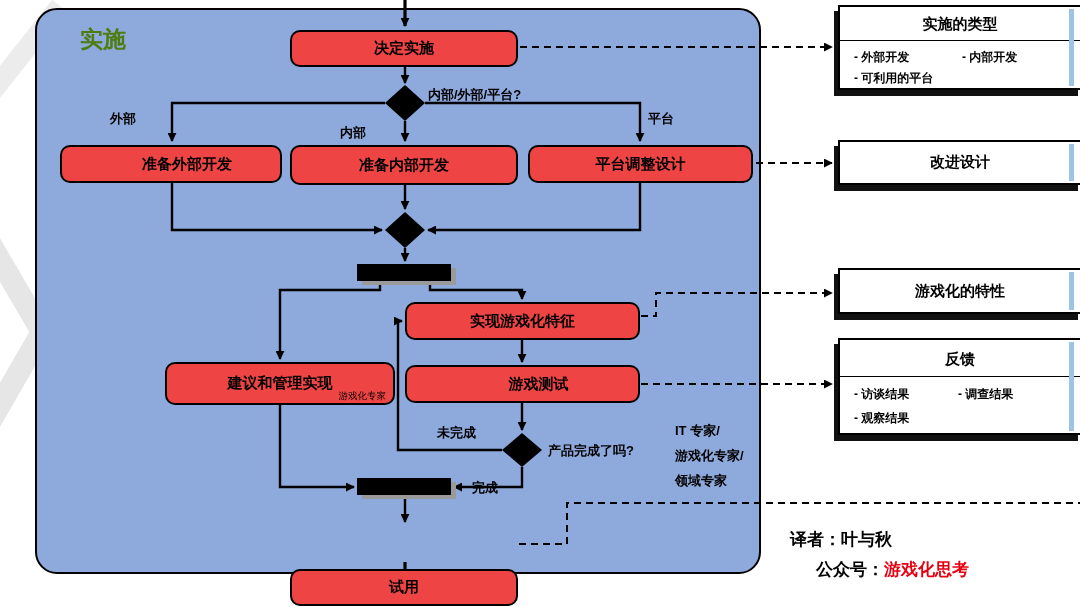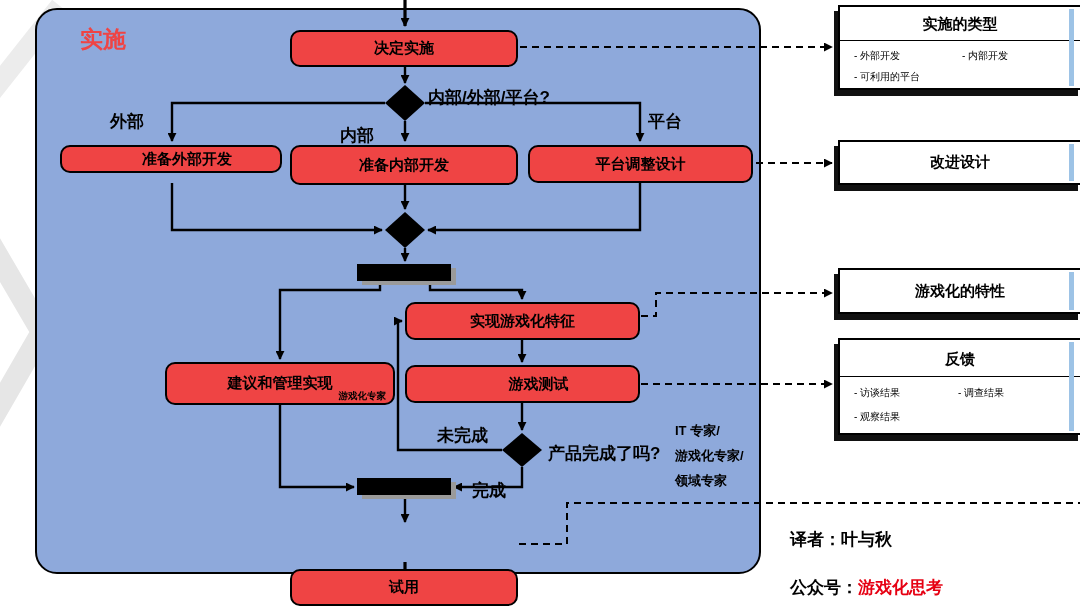--- a/index.html
+++ b/index.html
@@ -6,39 +6,39 @@
   body{font-family:"Liberation Sans","DejaVu Sans",sans-serif;background:#fff;}
   #stage{position:relative;width:1080px;height:607px;overflow:hidden;background:#fff;}
 
   
   #bg{position:absolute;left:0;top:0;z-index:0;}
   #wires{position:absolute;left:0;top:0;z-index:2;pointer-events:none;}
 
   
   #region{position:absolute;left:35px;top:8px;width:722px;height:562px;
           border:2.5px solid #000;border-radius:22px;z-index:1;}
-  .region-title{position:absolute;left:80px;top:24px;font-size:23px;font-weight:bold;color:#ef4444;z-index:3;}
+  .region-title{position:absolute;left:80px;top:24px;font-size:23px;font-weight:bold;color:#4d7c0f;z-index:3;}
 
   
   .node{position:absolute;background:#ef4444;border:2.5px solid #000;border-radius:10px;
         display:flex;align-items:center;justify-content:center;
         font-weight:bold;font-size:15px;color:#000;z-index:3;box-sizing:border-box;}
-  .node .sub{position:absolute;right:7px;bottom:0px;font-size:9.5px;font-weight:bold;}
+  .node .sub{position:absolute;right:7px;bottom:0px;font-size:9.5px;font-weight:normal;}
 
   
-  .lbl{position:absolute;font-size:17px;font-weight:bold;color:#000;z-index:3;white-space:nowrap;}
+  .lbl{position:absolute;font-size:13px;font-weight:bold;color:#000;z-index:3;white-space:nowrap;}
   .experts{line-height:25px;font-size:13px;}
   .experts span{display:block;}
 
   
   .note{position:absolute;background:#fff;border:2px solid #000;z-index:3;
         box-shadow:-4px 6px 0 #111;box-sizing:border-box;}
   .note-title{position:absolute;left:0;right:0;text-align:center;font-weight:bold;font-size:15px;}
   .note-sep{position:absolute;left:0;right:0;height:0;border-top:1.5px solid #000;}
-  .note-item{position:absolute;font-size:10px;font-weight:normal;white-space:nowrap;}
+  .note-item{position:absolute;font-size:12px;font-weight:bold;white-space:nowrap;}
   .note-accent{position:absolute;right:6px;top:2px;bottom:2px;width:5px;z-index:1;}
   .note-center{display:flex;align-items:center;justify-content:center;}
   .note-center .note-title{position:static;}
 
   
   .footer-line{position:absolute;font-size:17px;font-weight:bold;color:#000;z-index:3;white-space:nowrap;}
 </style>
 </head>
 <body>
 
@@ -96,21 +96,21 @@
     </g>
 
     <g fill="#000">
       <polygon points="405,85 425,103 405,121 385,103"></polygon>
       <polygon points="405,212 425,230 405,248 385,230"></polygon>
       <polygon points="522,433 542,450 522,467 502,450"></polygon>
     </g>
   </svg>
 
   <div class="node" style="left:290px;top:30px;width:228px;height:37px;">决定实施</div>
-  <div class="node" style="left:60px;top:145px;width:222px;height:28px;padding-left:32px;">准备外部开发</div>
+  <div class="node" style="left:60px;top:145px;width:222px;height:38px;padding-left:32px;">准备外部开发</div>
   <div class="node" style="left:290px;top:145px;width:228px;height:40px;">准备内部开发</div>
   <div class="node" style="left:528px;top:145px;width:225px;height:38px;">平台调整设计</div>
   <div class="node" style="left:405px;top:302px;width:235px;height:38px;">实现游戏化特征</div>
   <div class="node" style="left:165px;top:362px;width:230px;height:43px;">
     <span>建议和管理实现</span>
     <span class="sub">游戏化专家</span>
   </div>
   <div class="node" style="left:405px;top:365px;width:235px;height:38px;padding-left:32px;">游戏测试</div>
   <div class="node" style="left:290px;top:525px;width:228px;height:37px;margin-top:44px;">试用</div>
 
@@ -149,17 +149,17 @@
   <div class="note" style="left:838px;top:338px;width:244px;height:97px;">
     <div class="note-accent" style="background: rgb(157, 195, 230);"></div>
     <div class="note-title" style="top:10px;">反馈</div>
     <div class="note-sep" style="top:36px;"></div>
     <span class="note-item" style="left:14px;top:46px;">- 访谈结果</span>
     <span class="note-item" style="left:118px;top:46px;text-align:right;">- 调查结果</span>
     <span class="note-item" style="left:14px;top:70px;">- 观察结果</span>
   </div>
 
   <div class="footer-line" style="left:790px;top:528px;">译者：叶与秋</div>
-  <div class="footer-line" style="left:790px;top:558px;margin-top:18px;">
+  <div class="footer-line" style="left:816px;top:558px;">
     <span>公众号：</span><span style="color: rgb(230, 0, 18);">游戏化思考</span>
   </div>
 
 </div>
 
 </body></html>

